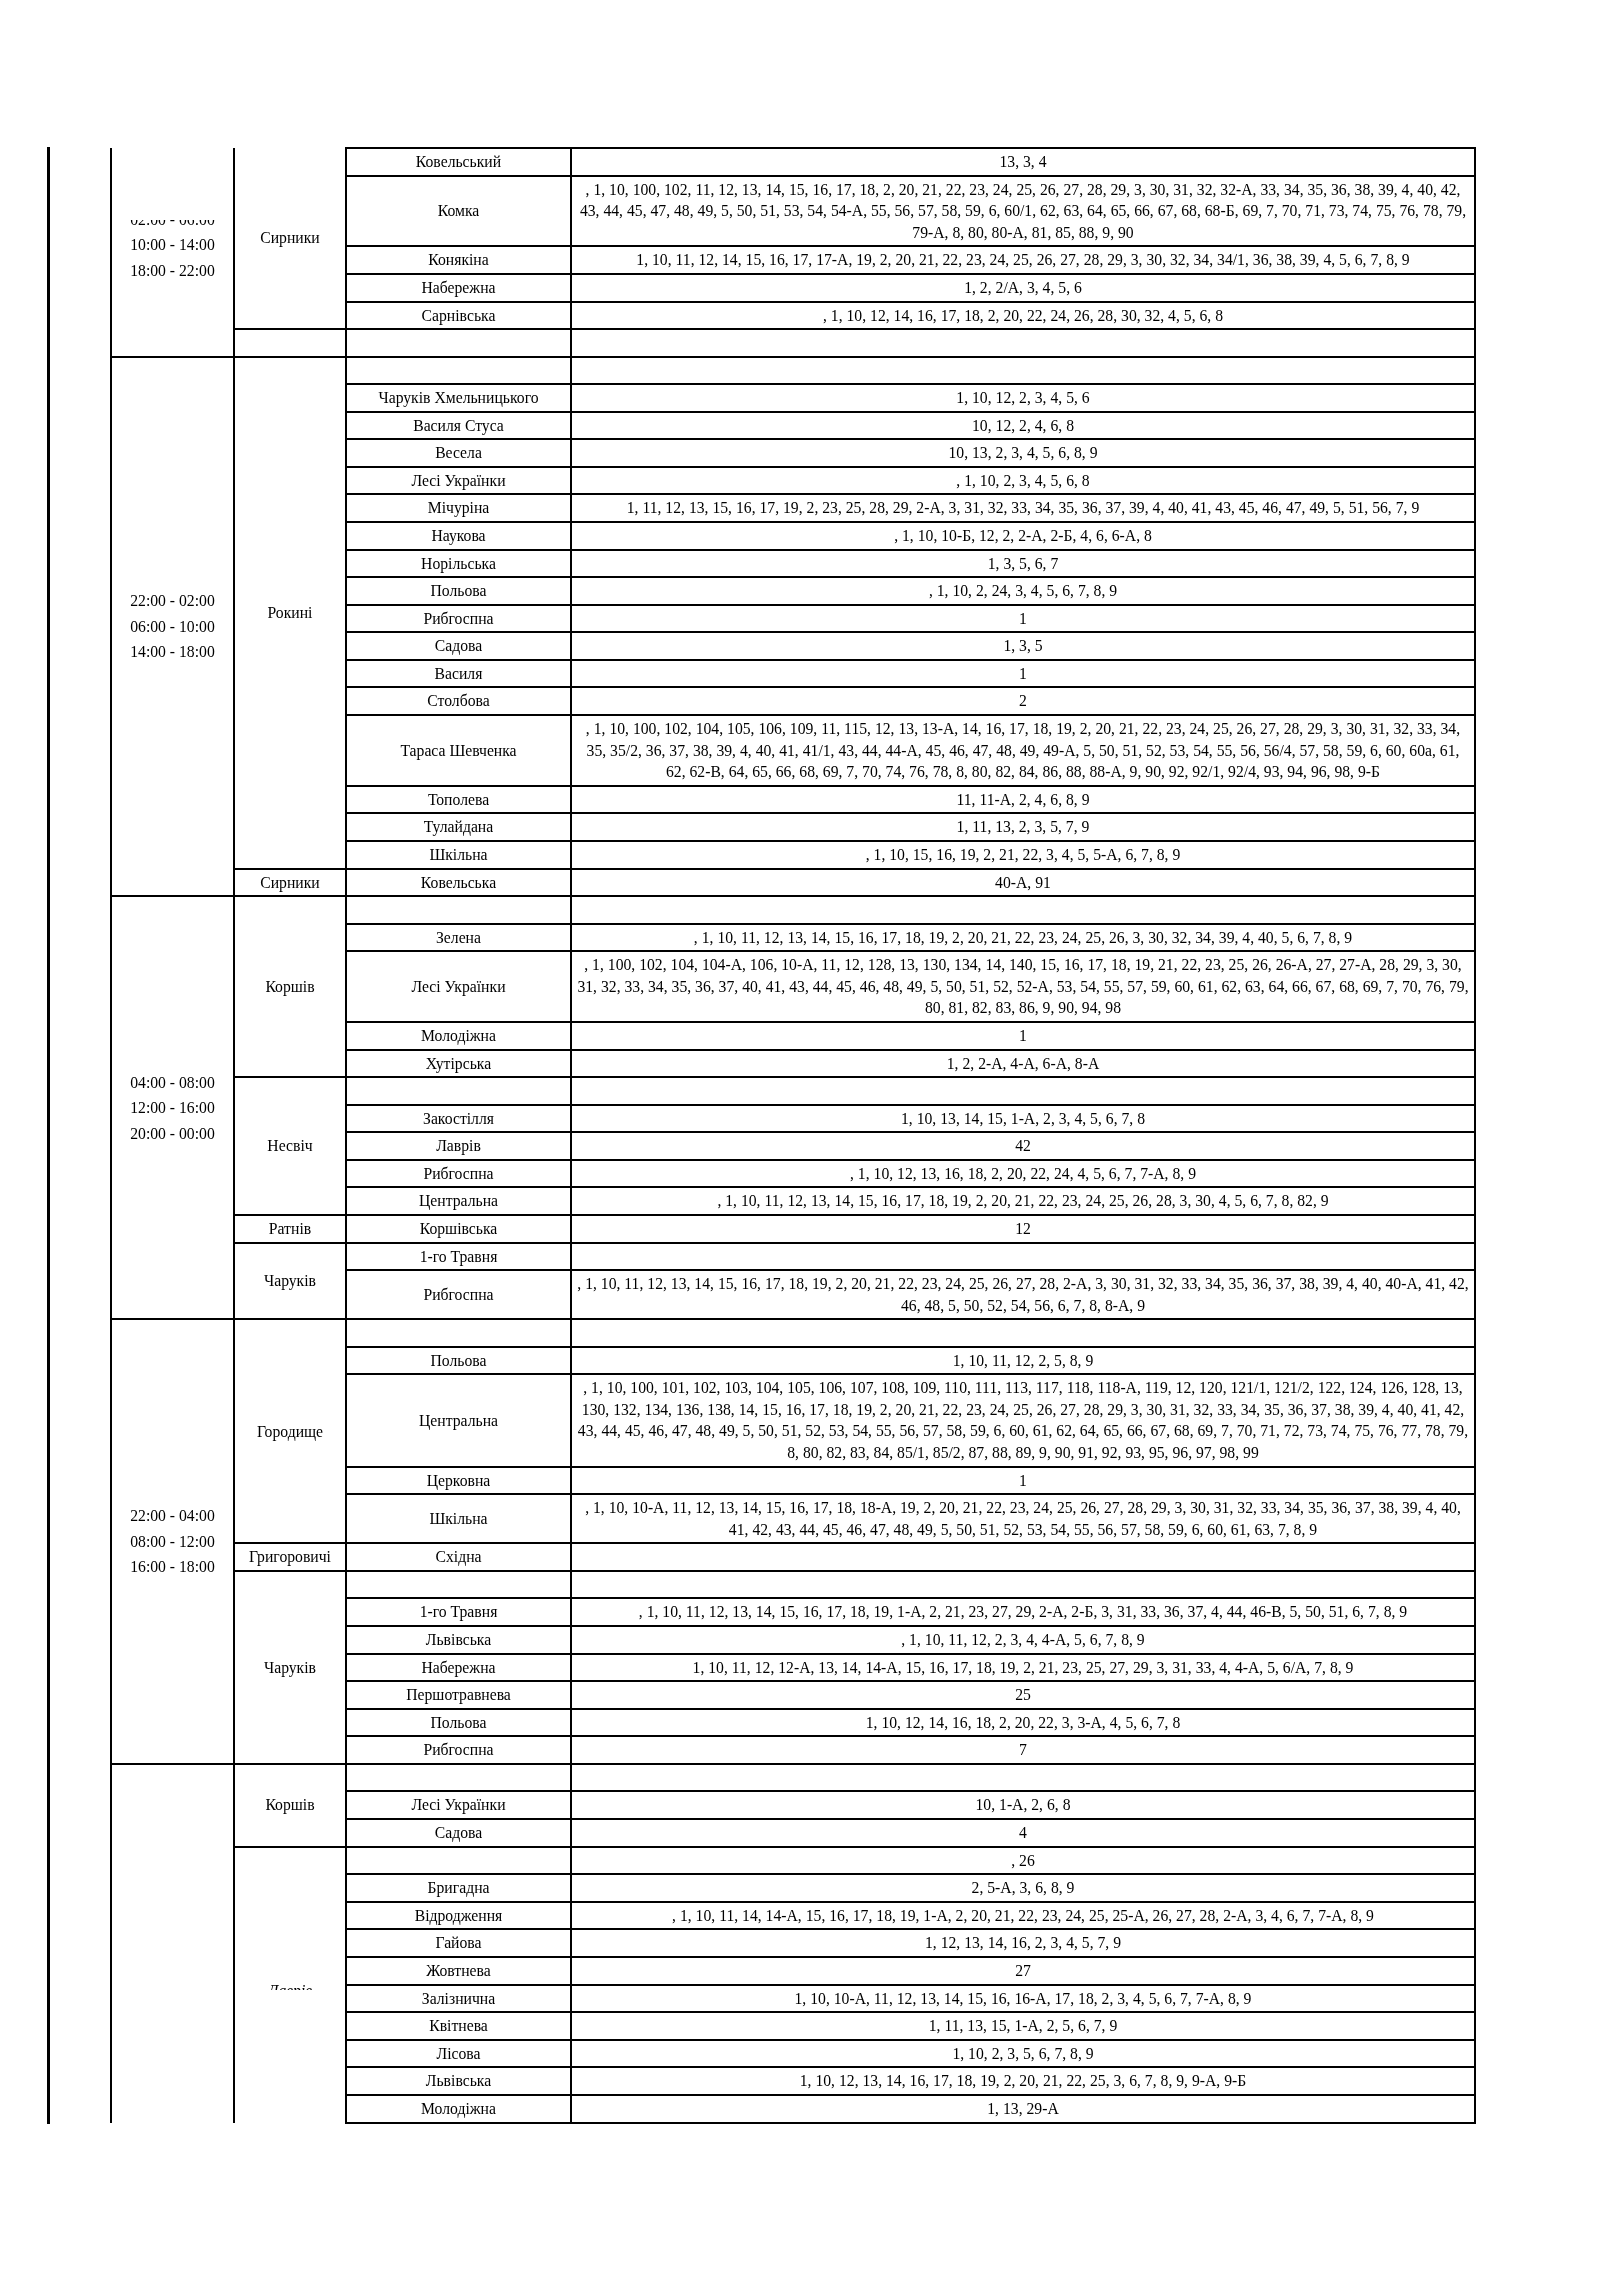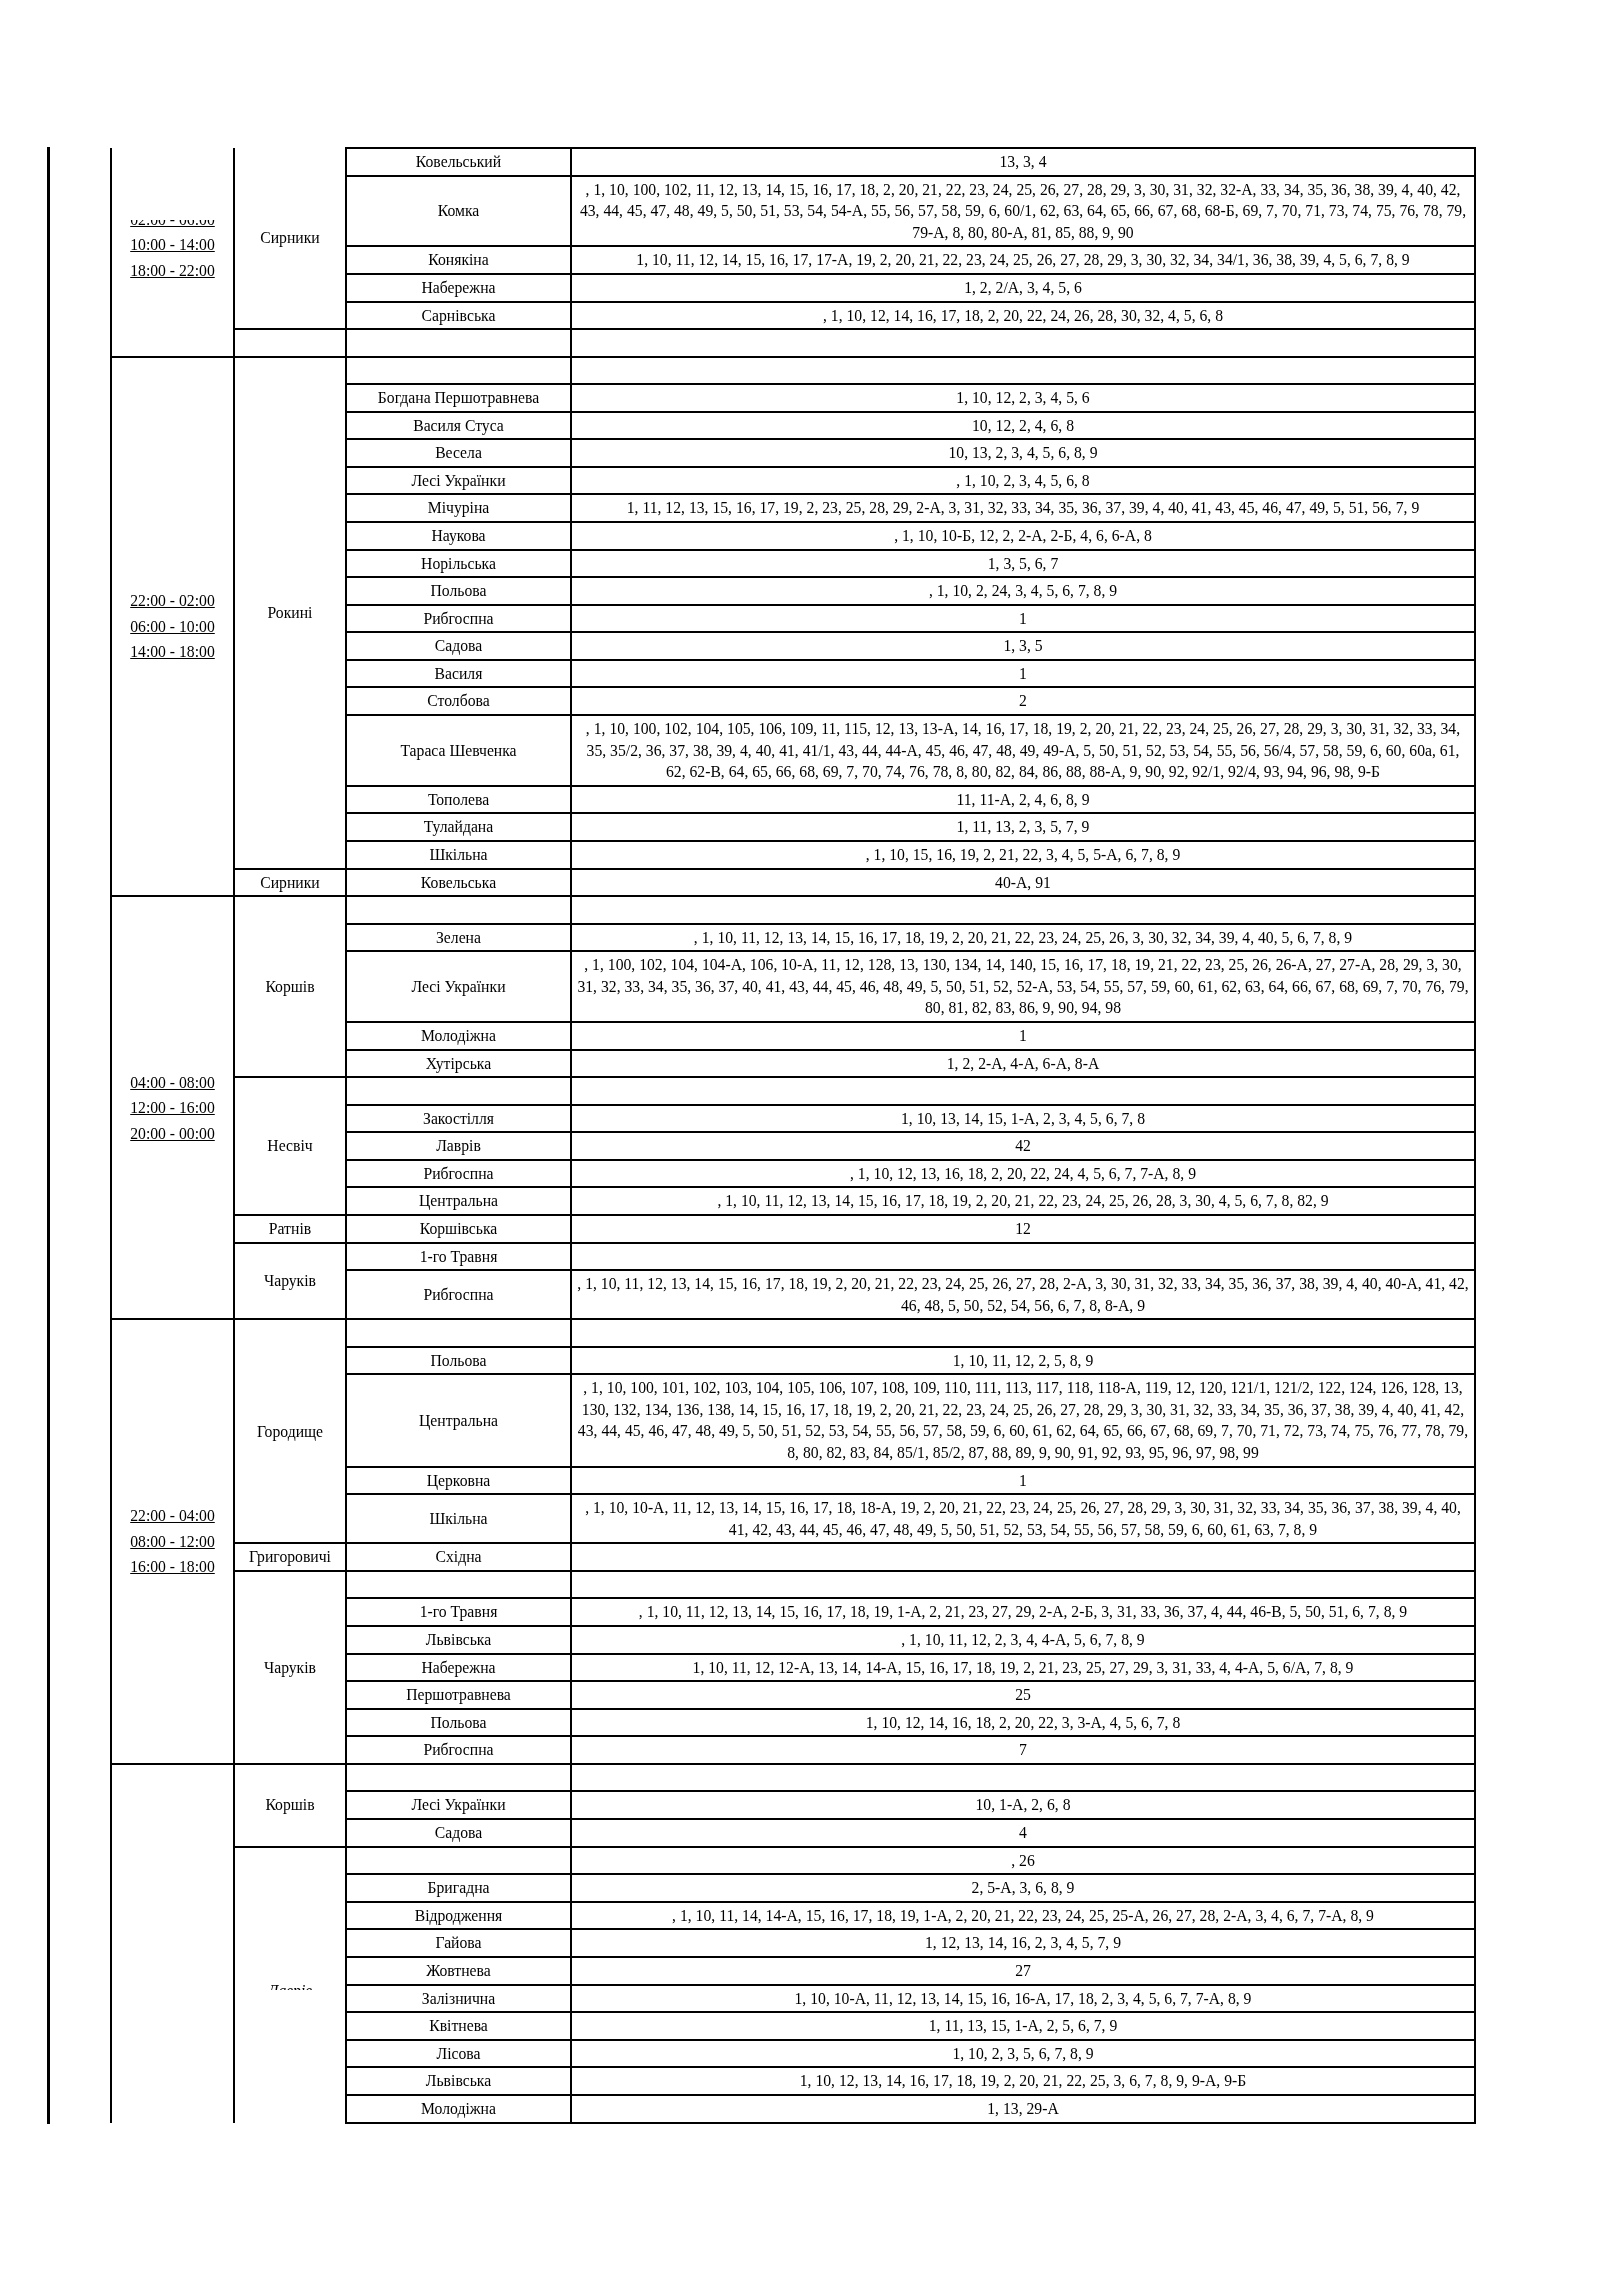--- a/index.html
+++ b/index.html
@@ -5,21 +5,21 @@
   html,body{margin:0;padding:0;background:#888;}
   #page{position:relative;width:1621px;height:2293px;background:#ffffff;overflow:hidden;
         font-family:"Liberation Serif", serif;color:#000;}
   #table-wrap{position:absolute;left:47px;top:147px;}
   #left-rule{position:absolute;left:0;top:0;bottom:0;width:2.9px;background:#000;}
   table.schedule{margin-left:63px;border-collapse:collapse;table-layout:fixed;width:1364px;}
   table.schedule td{border:2px solid #000;text-align:center;vertical-align:middle;
         font-size:15.7px;line-height:21.6px;padding:2px 4.9px;overflow:hidden;
         word-wrap:break-word;}
   table.schedule tr{height:27.4px;}
-  td.time-cell{font-size:16.7px;text-decoration:underline;}
+  td.time-cell{font-size:16.7px;}
   td.time-cell .tl{line-height:25.5px;white-space:nowrap;}
   td.village-cell{font-size:16.7px;margin-left:25px;}
   td.street-cell{font-size:15.7px;}
   td.houses-cell{font-size:15.7px;}
   .roomy{padding-top:7.8px;padding-bottom:7.8px;}
   .sec-top{border-top-width:4.9px;}
   .vil-top{border-top-width:3.9px;}
   .no-top{border-top:0 !important;}
   .no-bottom{border-bottom:0 !important;}
   .thick-bottom{border-bottom-width:3.9px;}
@@ -80,21 +80,21 @@
             <td class="time-cell sec-top" rowspan="18">
               <div class="tl">22:00 - 02:00</div>
               <div class="tl">06:00 - 10:00</div>
               <div class="tl">14:00 - 18:00</div>
             </td>
             <td class="village-cell sec-top" rowspan="17">Рокині</td>
             <td class="street-cell sec-top"></td>
             <td class="houses-cell sec-top"></td>
           </tr>
           <tr>
-            <td class="street-cell">Богдана Першотравнева</td>
+            <td class="street-cell">Чаруків Хмельницького</td>
             <td class="houses-cell">1, 10, 12, 2, 3, 4, 5, 6</td>
           </tr>
           <tr>
             <td class="street-cell">Василя Стуса</td>
             <td class="houses-cell">10, 12, 2, 4, 6, 8</td>
           </tr>
           <tr>
             <td class="street-cell">Весела</td>
             <td class="houses-cell">10, 13, 2, 3, 4, 5, 6, 8, 9</td>
           </tr>

